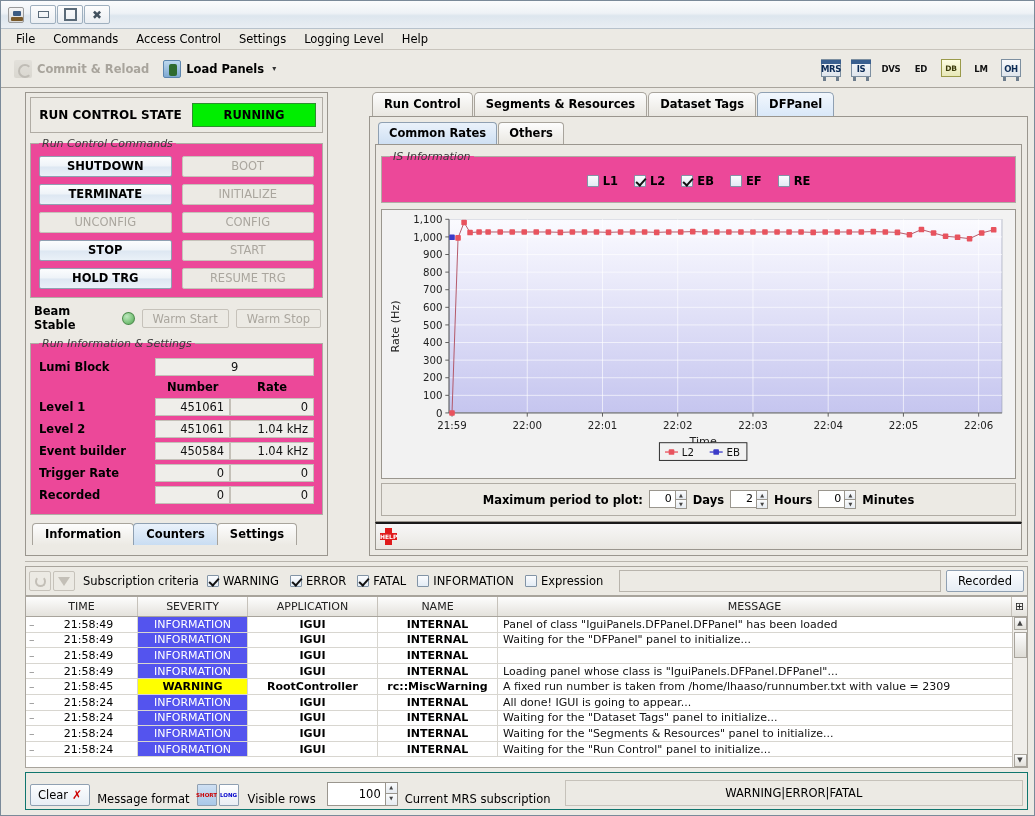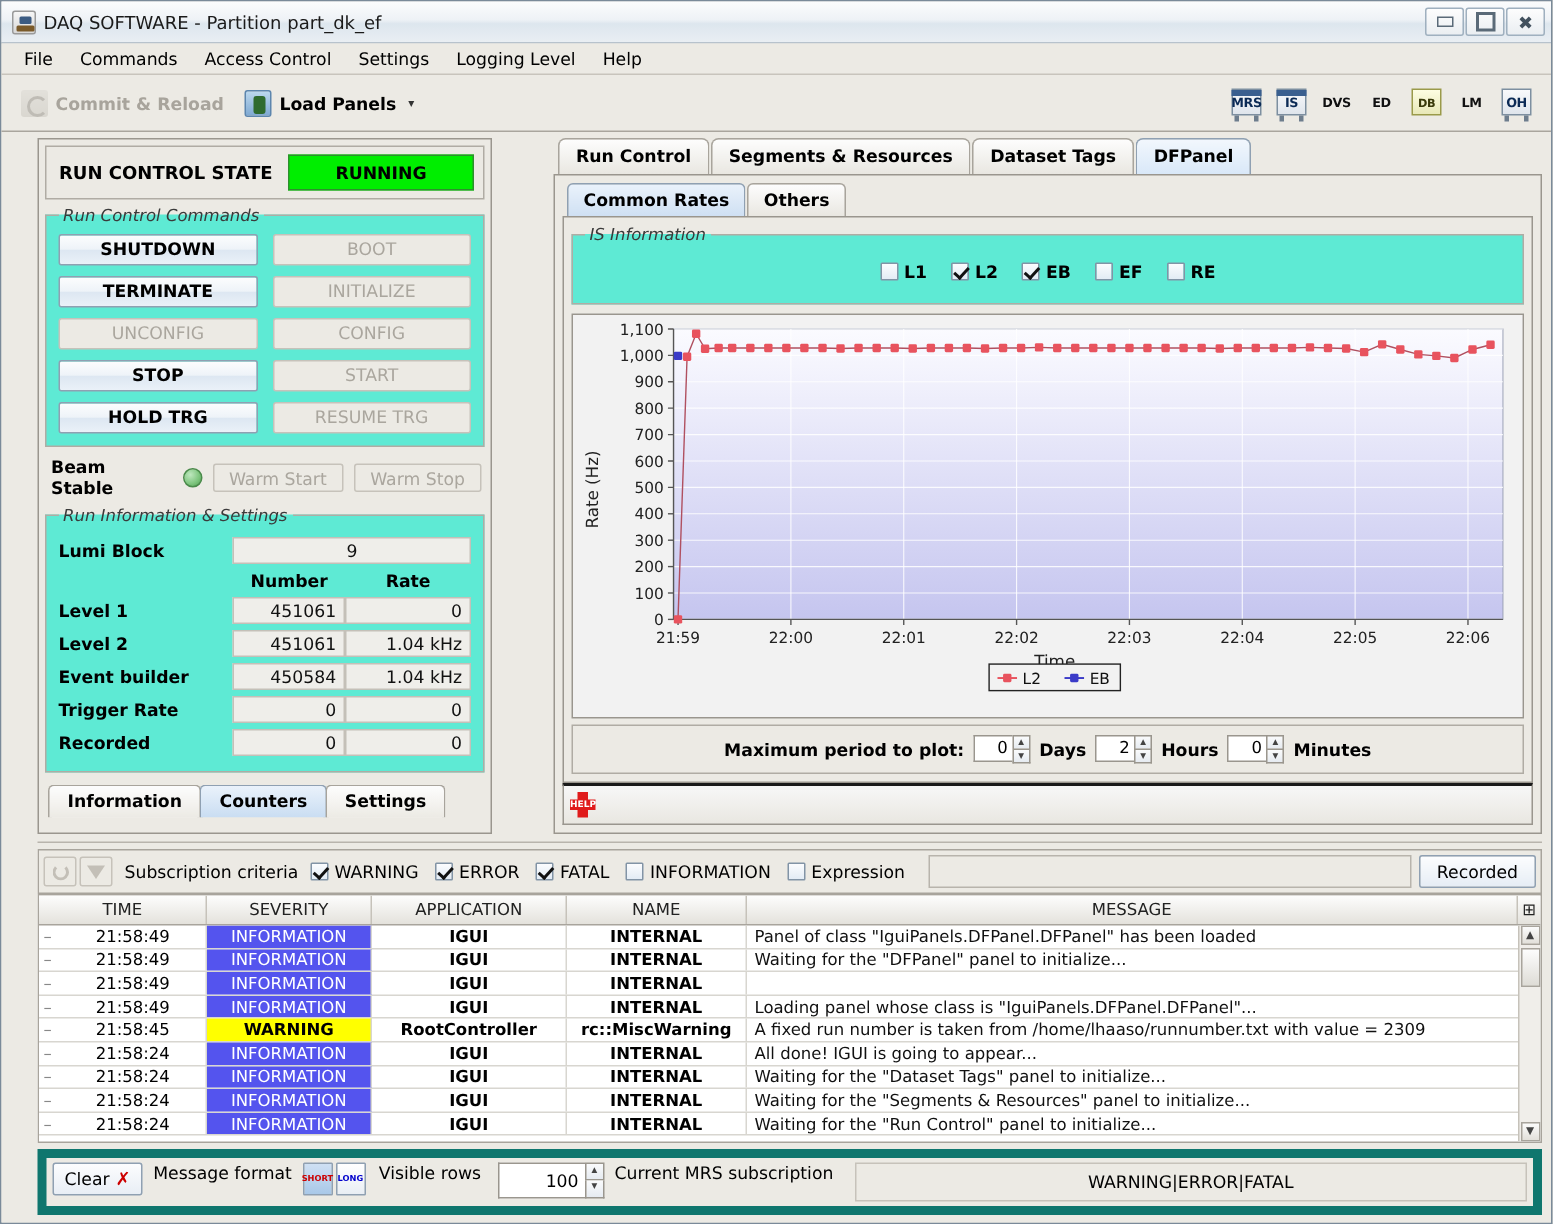--- a/index.html
+++ b/index.html
@@ -122,21 +122,21 @@
     padding: 5px 6px; margin-bottom: 4px;
   }
   .rcstate-label { flex: 1 1 auto; text-align:center; font-size: 12px; font-weight: bold; color:#000;}
   .rcstate-value {
     width: 124px; text-align: center; padding: 4px 0;
     background: #00ee00; border: 1px solid #2d8f2d;
     font-weight: bold; font-size: 11.5px; color: #000;
   }
   fieldset.grp {
     border: 1px solid #b0aca4; margin: 0 0 4px 0; padding: 6px 8px 8px 8px;
-    background: #5eead4;
+    background: #ec4899;
   }
   fieldset.grp > legend {
     font-style: italic; font-size: 11px; color: #3a3a3a; padding: 0 3px;
   }
   .cmd-grid { display: grid; grid-template-columns: 1fr 1fr; gap: 7px 10px; }
   .btn {
     height: 21px; line-height: 19px; text-align: center;
     font-size: 11.5px; font-weight: bold;
     background: linear-gradient(#fcfdfe 0%, #eef3f8 48%, #dde7f2 52%, #eaf1f8 100%);
     border: 1px solid #8fa0b2; border-radius: 2px; color: #000;
@@ -302,22 +302,22 @@
     position:absolute; right:0; top:0; bottom:0; width:15px;
     background: #f0eeea; border-left:1px solid #c6c2ba;
     display:flex; flex-direction:column; align-items:center;
   }
   .vs-arrow { width:13px;height:13px; background:linear-gradient(#fbfbfb,#e2e0da); border:1px solid #a8a49c;
      font-size:7px; line-height:11px; text-align:center; color:#444;}
   .vs-thumb { width:13px; height:26px; margin-top:2px; background:linear-gradient(#fdfdfd,#dedcd6); border:1px solid #a8a49c;}
   .vs-spacer{flex:1 1 auto;}
   
   .statusbar {
-    flex: 0 0 38px; display: flex; align-items: flex-start; gap: 0;
-    margin: 4px 6px 5px 6px; border: 6px solid #0f766e;
+    flex: 0 0 38px; display: flex; align-items: flex-end; gap: 0;
+    margin: 4px 6px 5px 6px; border: 1px solid #0f766e;
     background:#eceae4; padding: 3px 4px;
   }
   .clear-btn {
     display:flex;align-items:center;gap:4px;
     padding: 3px 7px; font-size: 11.5px;
     background: linear-gradient(#fcfdfe,#e8eef5); border:1px solid #8fa0b2; border-radius:2px;
   }
   .x-ico { color:#c00; font-weight:bold; font-size:12px; }
   .sb-label { font-size:11.5px; padding: 0 7px; }
   .fmt-ico {
@@ -338,21 +338,20 @@
     background:#eceae4; border:1px solid #c6c2ba; padding: 5px 0;
   }
 </style>
 </head>
 <body>
 
 <div class="window">
 
   <div class="titlebar">
     <div class="title-icon"></div>
-    <div class="title-text">DAQ SOFTWARE - Partition part_dk_ef</div>
     <div class="win-btns">
       <div class="win-btn wb-min"></div>
       <div class="win-btn wb-max"></div>
       <div class="win-btn wb-close">✖</div>
     </div>
   </div>
 
   <div class="menubar">
     <div class="menu-item">File</div>
     <div class="menu-item">Commands</div>

